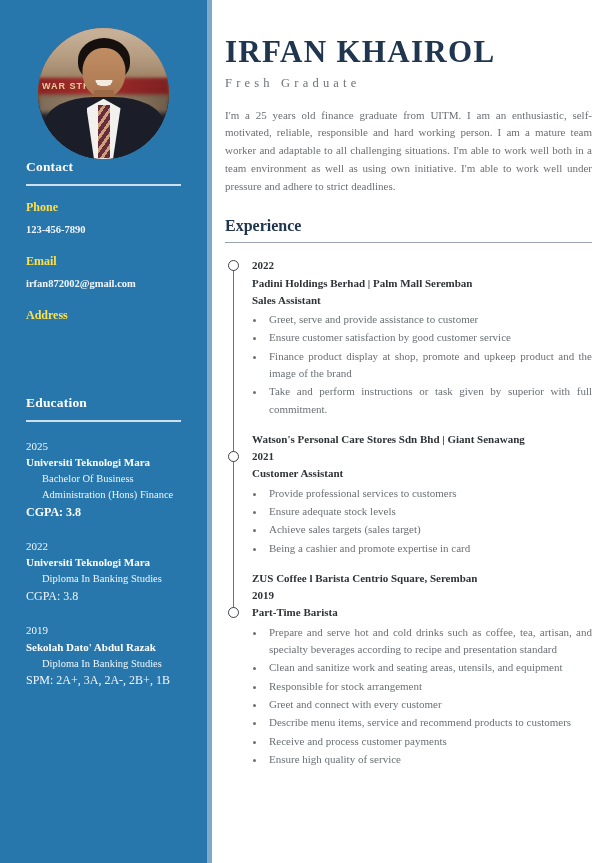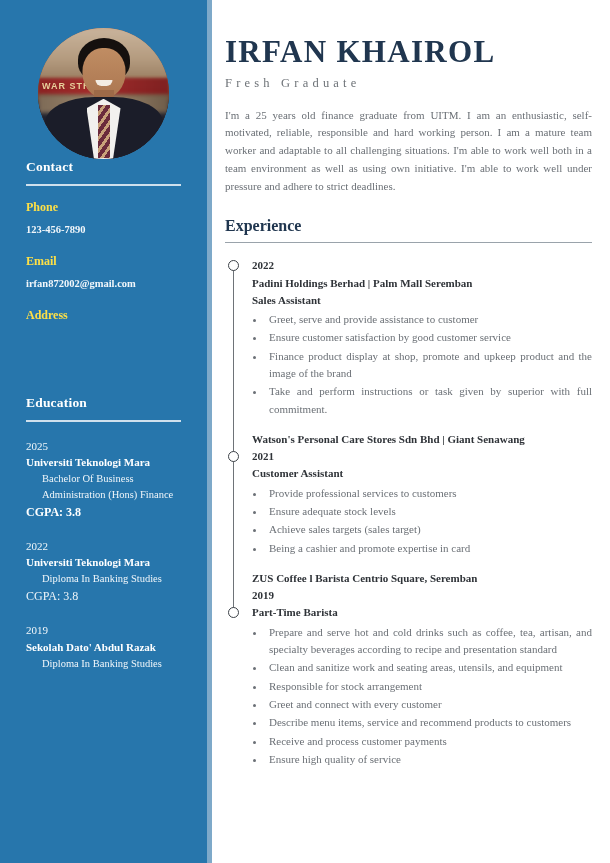--- a/index.html
+++ b/index.html
@@ -268,20 +268,21 @@
         <div class="edu-year">2022</div>
         <div class="edu-school">Universiti Teknologi Mara</div>
         <div class="edu-degree">Diploma In Banking Studies</div>
         <div class="edu-grade">CGPA: 3.8</div>
       </div>
 
       <div class="edu-item">
         <div class="edu-year">2019</div>
         <div class="edu-school">Sekolah Dato' Abdul Razak</div>
         <div class="edu-degree">Diploma In Banking Studies</div>
+        <div class="edu-grade">SPM: 2A+, 3A, 2A-, 2B+, 1B</div>
       </div>
     </div>
   </aside>
 
   <main class="main">
     <h1 class="name">IRFAN KHAIROL</h1>
     <div class="subtitle">Fresh Graduate</div>
     <p class="summary">I'm a 25 years old finance graduate from UITM. I am an enthusiastic, self-motivated, reliable, responsible and hard working person. I am a mature team worker and adaptable to all challenging situations. I'm able to work well both in a team environment as well as using own initiative. I'm able to work well under pressure and adhere to strict deadlines.</p>
 
     <h2 class="exp-heading">Experience</h2>

